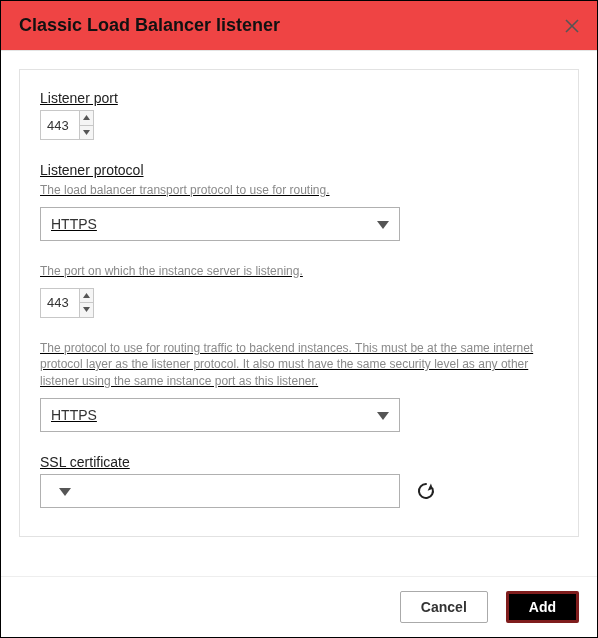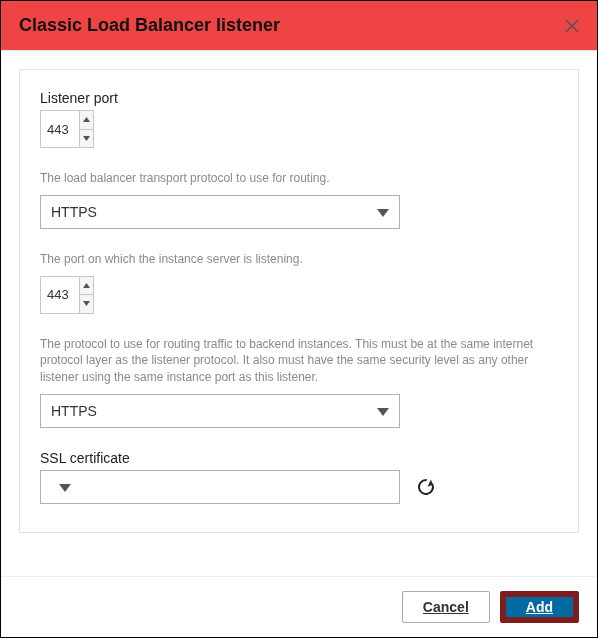--- a/index.html
+++ b/index.html
@@ -48,40 +48,41 @@
       padding: 18px 18px 0 18px;
       flex: 1 1 auto;
       overflow: auto;
     }
     .panel {
       border: 1px solid #e2e2e2;
       padding: 20px 20px 28px 20px;
     }
     .field {
       margin-bottom: 22px;
+      text-decoration: underline;
     }
     .field:last-child {
       margin-bottom: 0;
     }
     .label {
       font-size: 14px;
       color: #222;
       margin-bottom: 4px;
     }
     .help {
       font-size: 12px;
       color: #8a8a8a;
       line-height: 1.4;
       margin-bottom: 8px;
     }
     .number-input {
       display: inline-flex;
       align-items: stretch;
       border: 1px solid #c7c7c7;
-      height: 38px;
+      height: 30px;
       background: #a3a3a3;
     }
     .number-input input {
       border: none;
       width: 38px;
       padding: 0 6px;
       font-size: 13px;
       outline: none;
       color: #333;
     }
@@ -147,31 +148,31 @@
     .btn {
       height: 32px;
       padding: 0 20px;
       font-size: 14px;
       font-weight: 700;
       cursor: pointer;
       display: inline-flex;
       align-items: center;
       justify-content: center;
       border-radius: 2px;
-      text-decoration: underline;
     }
     .btn-cancel {
       background: #fff;
       border: 1px solid #aaa;
       color: #333;
     }
     .btn-primary {
-      background: #0369a1;
-      border: 6px solid #7f1d1d;
+      background: #000000;
+      border: 3px solid #7f1d1d;
       color: #fff;
+      margin-left: 8px;
     }
   </style>
 </head>
 <body>
 
 <div class="outer">
   <div class="header">
     <div class="title">Classic Load Balancer listener</div>
     <div class="close-icon">
       <svg width="14" height="14" viewBox="0 0 14 14">
@@ -197,20 +198,21 @@
             <div class="stepper-btn">
               <svg width="7" height="5" viewBox="0 0 7 5">
                   <polygon points="0,0 7,0 3.5,5" fill="#555"></polygon>
                 </svg>
             </div>
           </div>
         </div>
       </div>
 
       <div class="field">
+        <div class="label">Listener protocol</div>
         <div class="help">The load balancer transport protocol to use for routing.</div>
         <div class="select">
           <span class="select-text">HTTPS</span>
           <span class="select-caret">
             <svg width="12" height="8" viewBox="0 0 12 8">
                 <polygon points="0,0 12,0 6,8" fill="#555"></polygon>
               </svg>
           </span>
         </div>
       </div>

